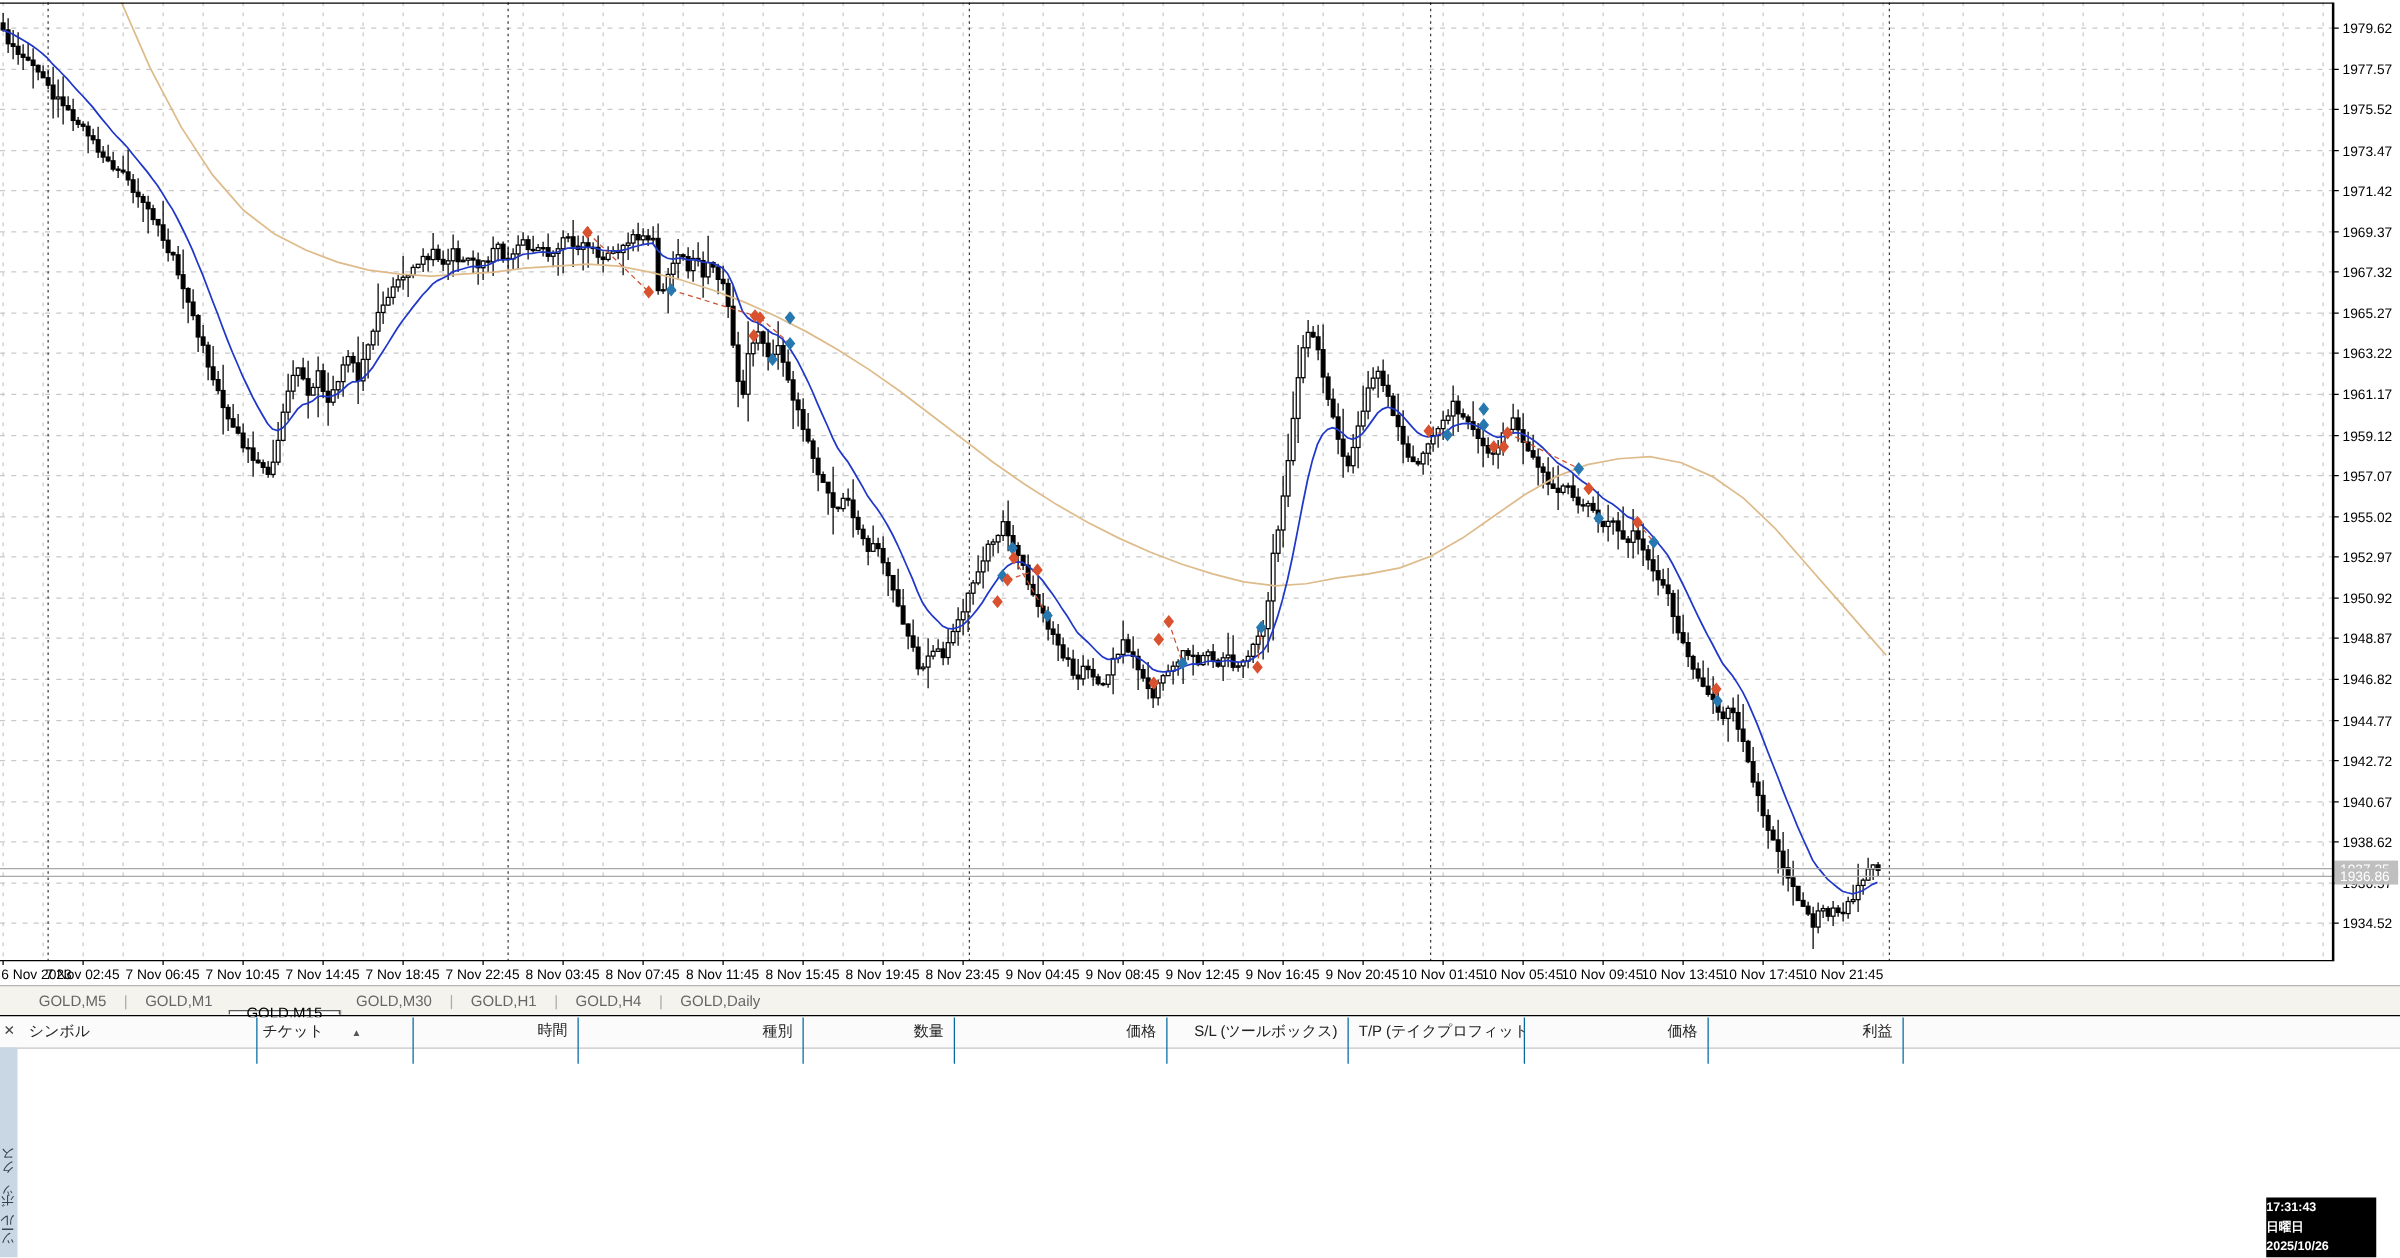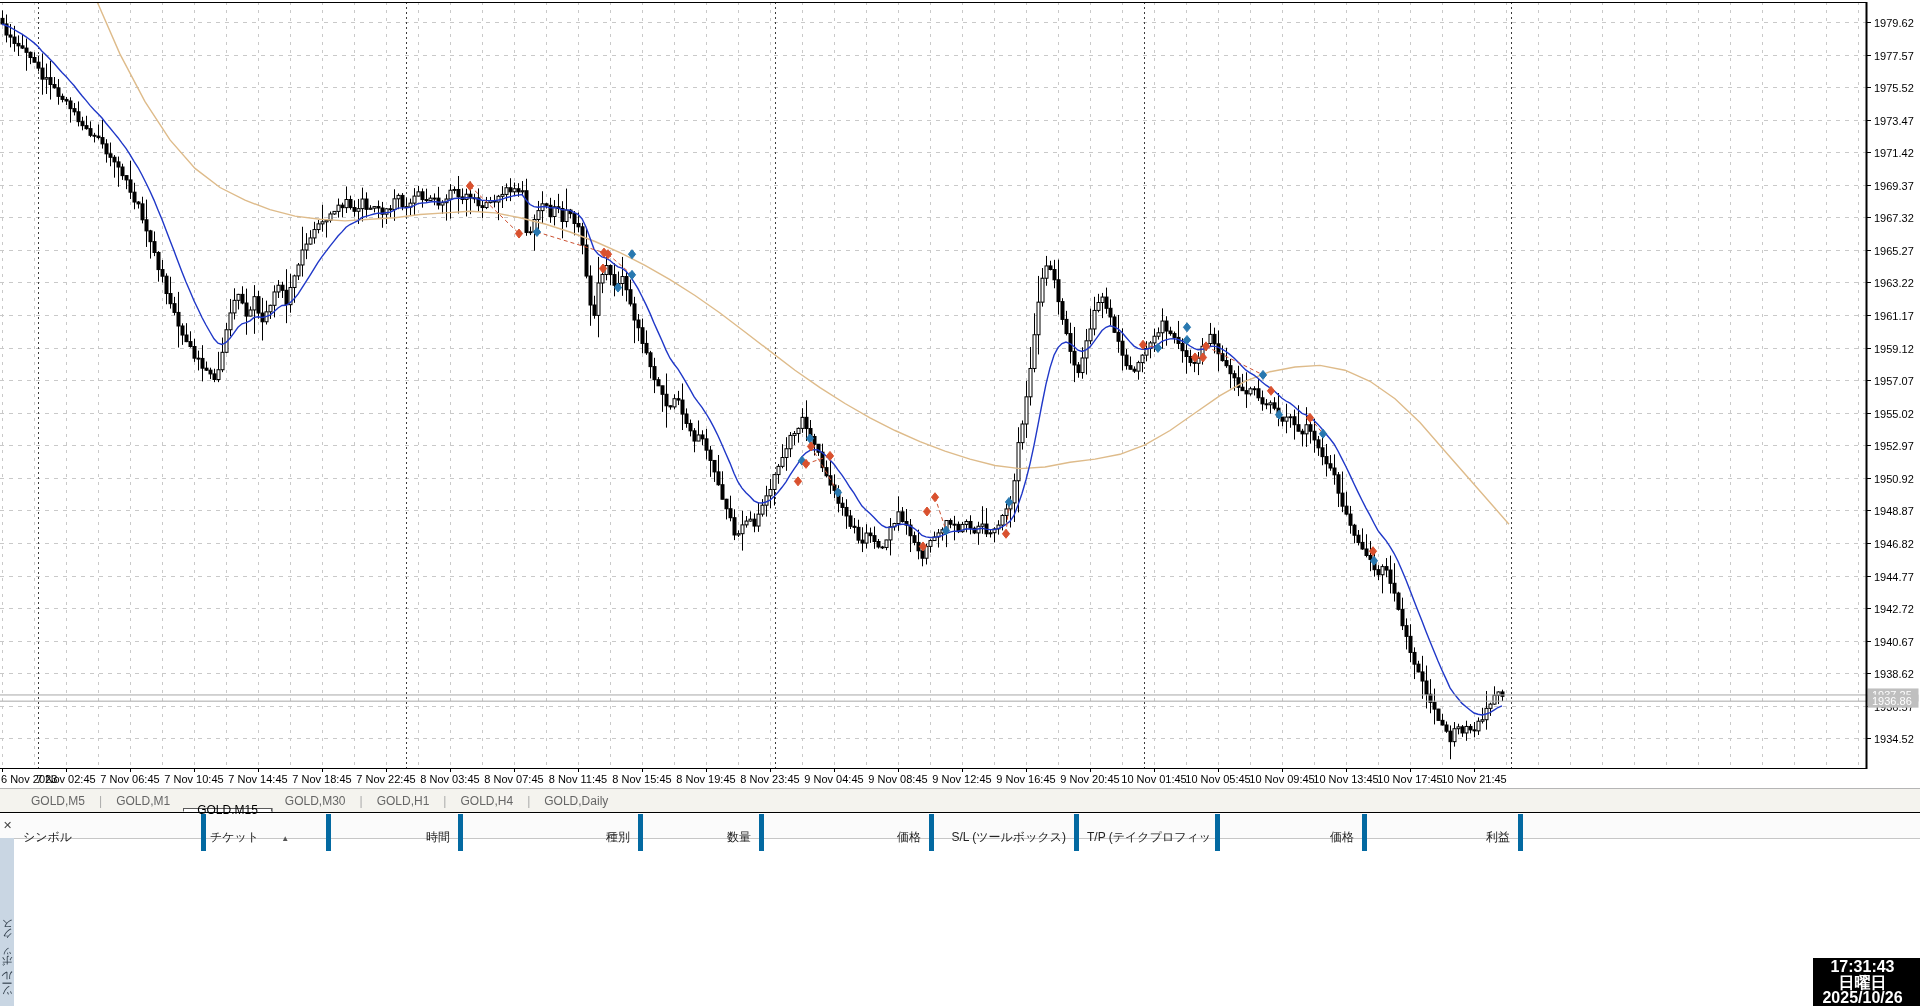--- a/index.html
+++ b/index.html
@@ -12,36 +12,36 @@
     padding-left:18px;box-sizing:border-box;font-size:12px;color:#666;}
   .ctab{display:flex;align-items:center;padding:0 13px;cursor:default;white-space:nowrap;}
   .ctab.active{background:#fff;border:1px solid #5a5a5a;border-bottom:1px solid #fff;color:#000;
     margin-top:19px;box-shadow:1px 0 0 #999;}
   .ctab-sep{display:flex;align-items:center;color:#aaa;padding:0 1px;}
   
   #toolbox{position:absolute;left:0;top:814px;width:1920px;height:192px;background:#fff;}
   #tb-header{position:absolute;left:0;top:0;width:1920px;height:24px;background:#fbfbfb;
     border-bottom:1px solid #c6c6c6;font-size:12px;color:#222;}
   .tb-col{position:absolute;top:0;height:37px;line-height:23px;box-sizing:border-box;
-    border-right:5px solid #0369a1;padding:12px 8px;overflow:hidden;white-space:nowrap;}
+    border-right:1px solid #0369a1;padding:0 8px;overflow:hidden;white-space:nowrap;}
   .tb-col.r{text-align:right;}
   #tb-close{position:absolute;left:0;top:0;width:15px;height:23px;line-height:22px;text-align:center;
     color:#444;font-size:11px;cursor:default;}
   #tb-sort{color:#555;font-size:8px;margin-left:22px;}
   #tb-balance{position:absolute;left:14px;top:24px;width:1906px;height:20px;background:#d2d2d2;
     font-size:12px;font-weight:700;color:#111;line-height:20px;white-space:nowrap;}
   #tb-balance .seg{margin-right:26px;}
   #tb-balance .bullet{margin:0 10px 0 9px;font-size:9px;}
   #tb-profit-value{position:absolute;right:402px;top:0;font-weight:700;}
   #tb-strip{position:absolute;left:0;top:24px;width:14px;height:168px;background:#c9d6e3;}
   #tb-strip span{position:absolute;left:0;bottom:4px;width:14px;writing-mode:vertical-rl;
     transform:rotate(180deg);font-size:11px;color:#33404d;letter-spacing:1px;}
   
-  #clock{position:absolute;left:1813px;top:958px;width:107px;height:48px;background:#000;color:#fff;
-    font-size:16px;font-weight:700;text-align:center;box-sizing:border-box;padding:1px 8px 0 0;line-height:15.5px;}
+  #clock{position:absolute;left:1813px;top:958px;width:88px;height:48px;background:#000;color:#fff;
+    font-size:10px;font-weight:700;text-align:left;box-sizing:border-box;padding:1px 8px 0 0;line-height:15.5px;}
 </style>
 </head>
 <body>
 
 <div id="app">
 
   <svg id="chart-canvas" width="1920" height="788">
       <g>
         <line x1="0" y1="22.5" x2="1866" y2="22.5" stroke="#c9c9c9" stroke-width="1" stroke-dasharray="4,5"></line>
         <line x1="0" y1="55.5" x2="1866" y2="55.5" stroke="#c9c9c9" stroke-width="1" stroke-dasharray="4,5"></line>
@@ -1057,21 +1057,21 @@
       <div class="ctab">GOLD,H4</div>
       <span class="ctab-sep">|</span>
       <div class="ctab">GOLD,Daily</div>
     </div>
 
   <div id="toolbox">
     <div id="tb-header">
       <div id="tb-close">✕</div>
     <div class="tb-col" style="left: 15px; width: 191px;">シンボル</div>
         <div class="tb-col" style="left: 202px; width: 129px;">チケット<span id="tb-sort">▲</span></div>
-        <div class="tb-col r" style="left: 335px; width: 128px;">時間</div>
+        <div class="tb-col r" style="left: 335px; width: 128px; font-family: Liberation Mono, monospace;">時間</div>
         <div class="tb-col r" style="left: 463px; width: 180px;">種別</div>
         <div class="tb-col r" style="left: 643px; width: 121px;">数量</div>
         <div class="tb-col r" style="left: 764px; width: 170px;">価格</div>
         <div class="tb-col r" style="left: 934px; width: 145px;">S/L (ツールボックス)</div>
         <div class="tb-col r" style="left: 1079px; width: 141px;">T/P (テイクプロフィット)</div>
         <div class="tb-col r" style="left: 1220px; width: 147px;">価格</div>
         <div class="tb-col r" style="left: 1367px; width: 156px;">利益</div>
       </div>
 
 

